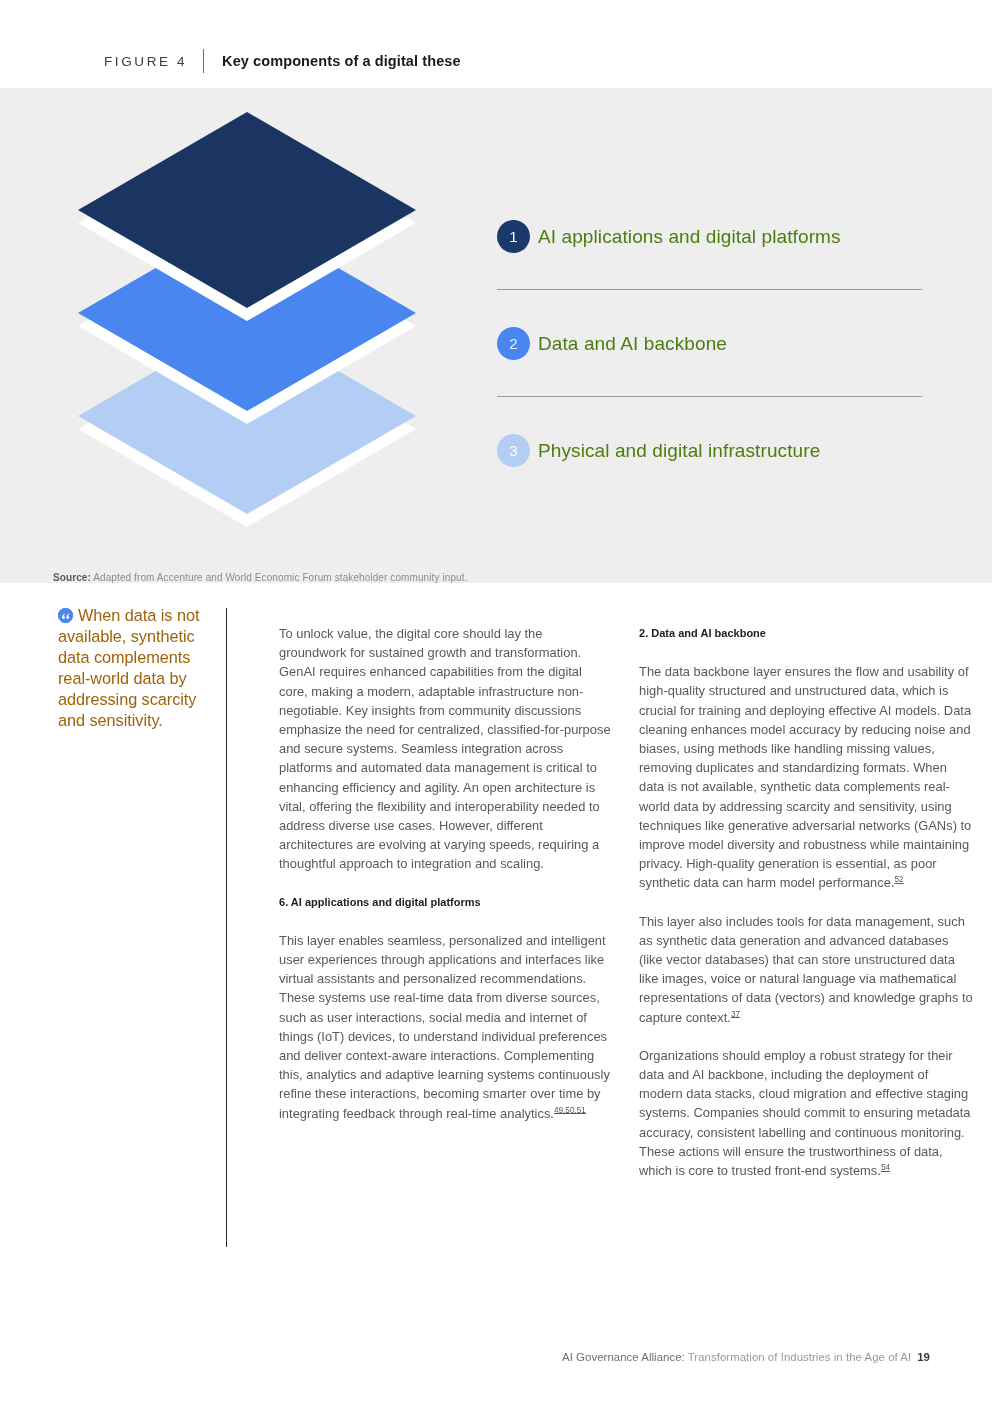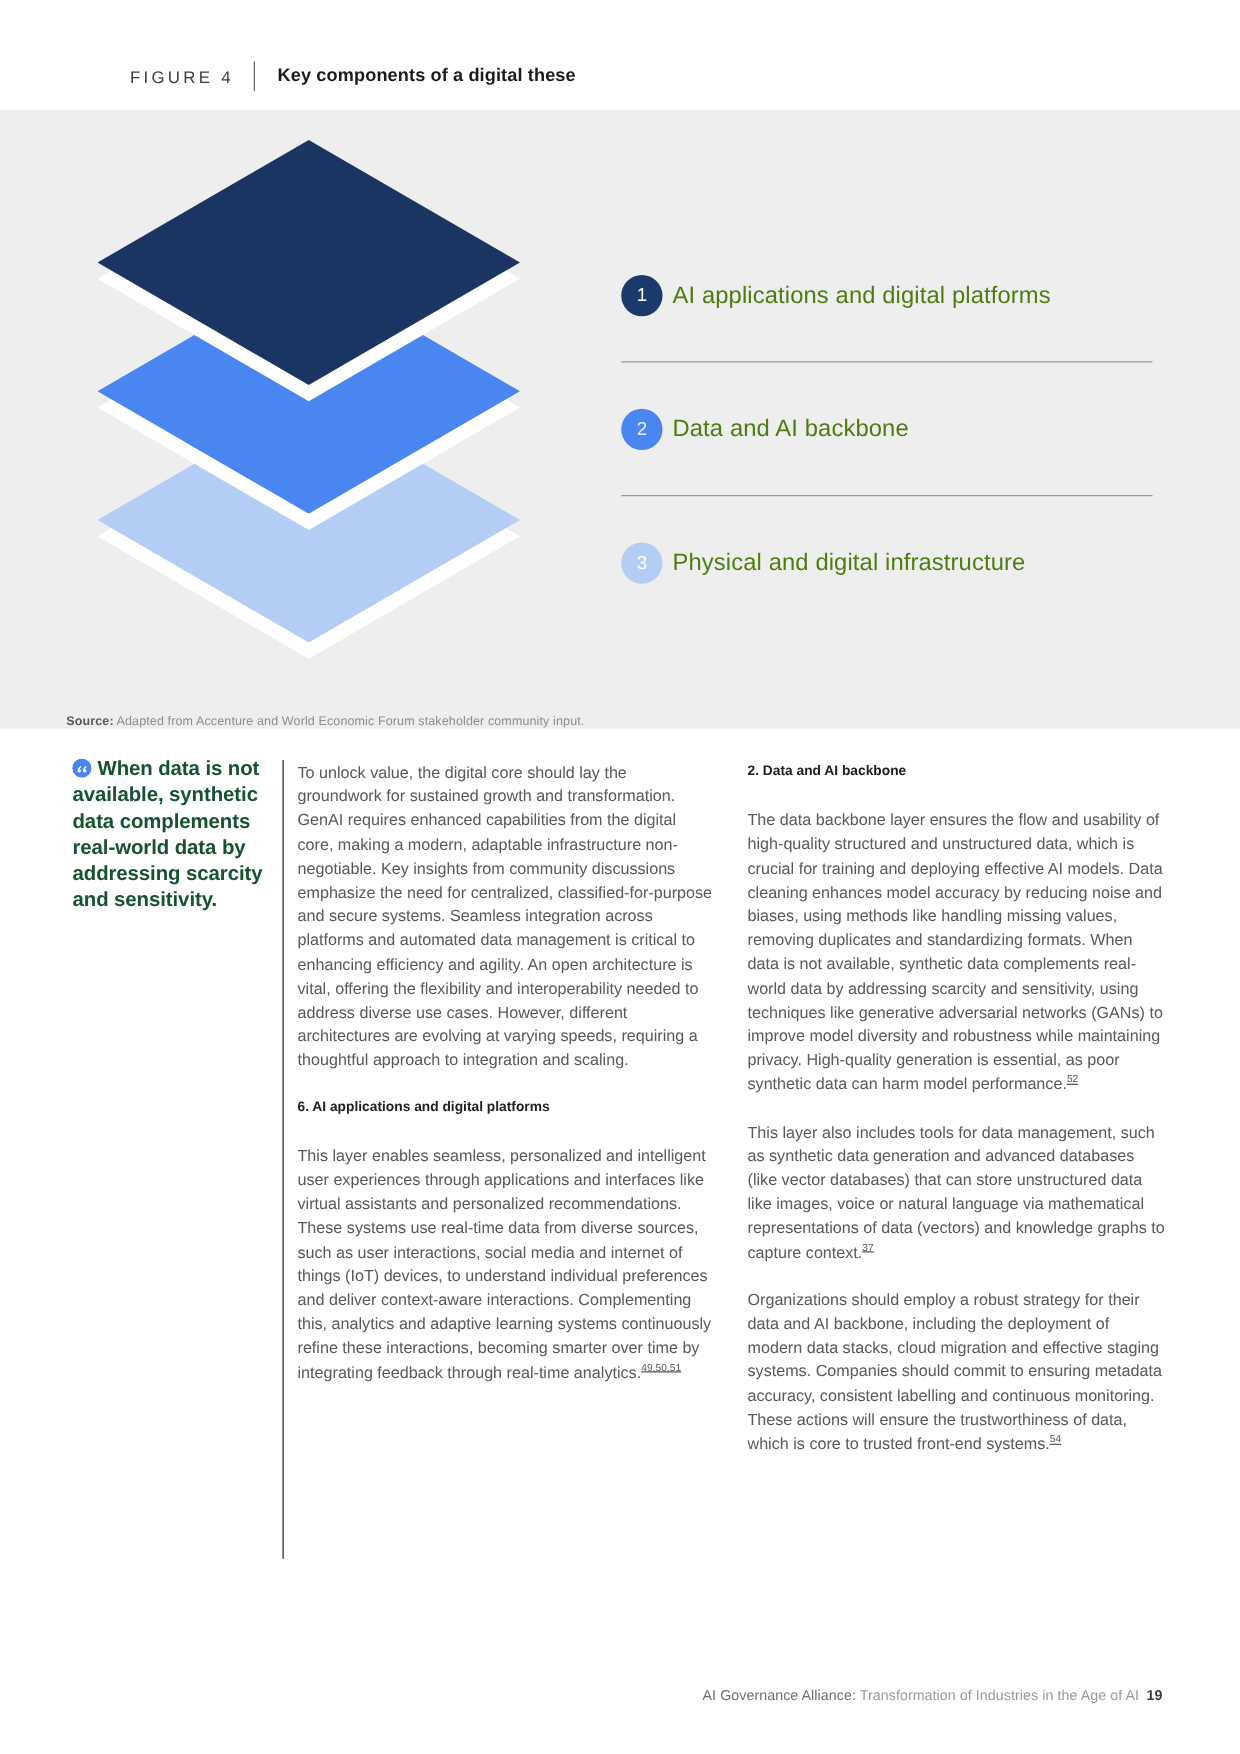--- a/index.html
+++ b/index.html
@@ -163,45 +163,46 @@
     background: #2b2b2b;
   }
 
   .pullquote {
     position: absolute;
     left: 58px;
     top: 22px;
     width: 168px;
     font-size: 16.3px;
     line-height: 21px;
-    color: #14532d;
-    font-weight: 700;
+    color: #a16207;
+    font-weight: 400;
     letter-spacing: -0.05px;
   }
   .pq-icon {
     display: inline-block;
     width: 15px;
     height: 15px;
     border-radius: 50%;
     background: #4a86f0;
     position: relative;
     top: 2px;
     margin-right: 5px;
     vertical-align: baseline;
   }
   .pq-icon svg { display: block; }
 
   .col {
     position: absolute;
-    top: 25px;
+    top: 41px;
     width: 334px;
     font-size: 12.9px;
     line-height: 19.2px;
     color: #595959;
     letter-spacing: 0.01px;
+    margin-left: 41px;
   }
   .col-1 { left: 238px; }
   .col-2 { left: 598px; }
   .col p {
     margin: 0 0 19px 0;
   }
   .col h3 {
     margin: 0 0 19px 0;
     font-size: 11px;
     line-height: 19.2px;

